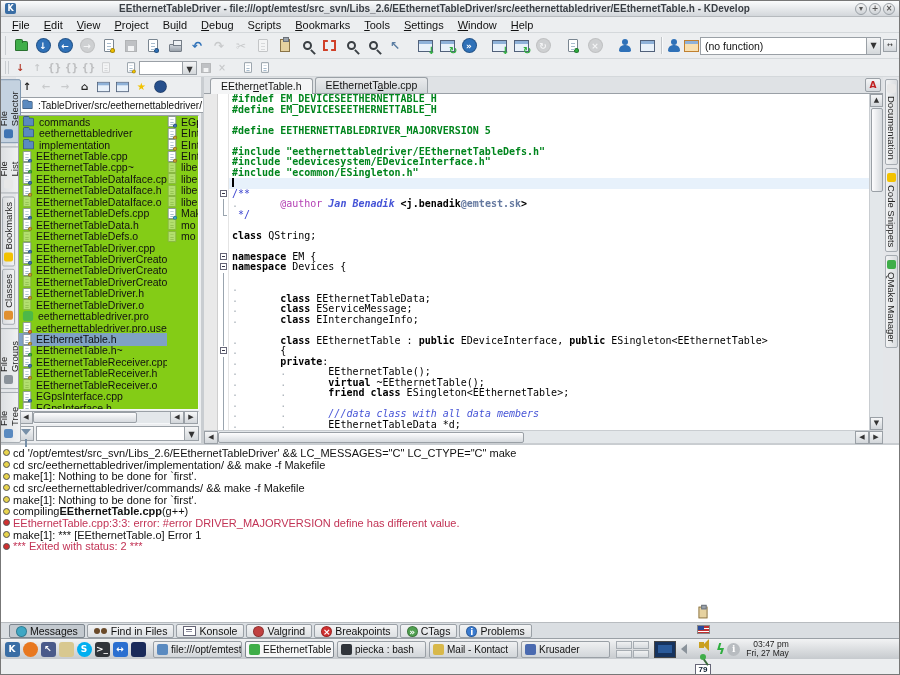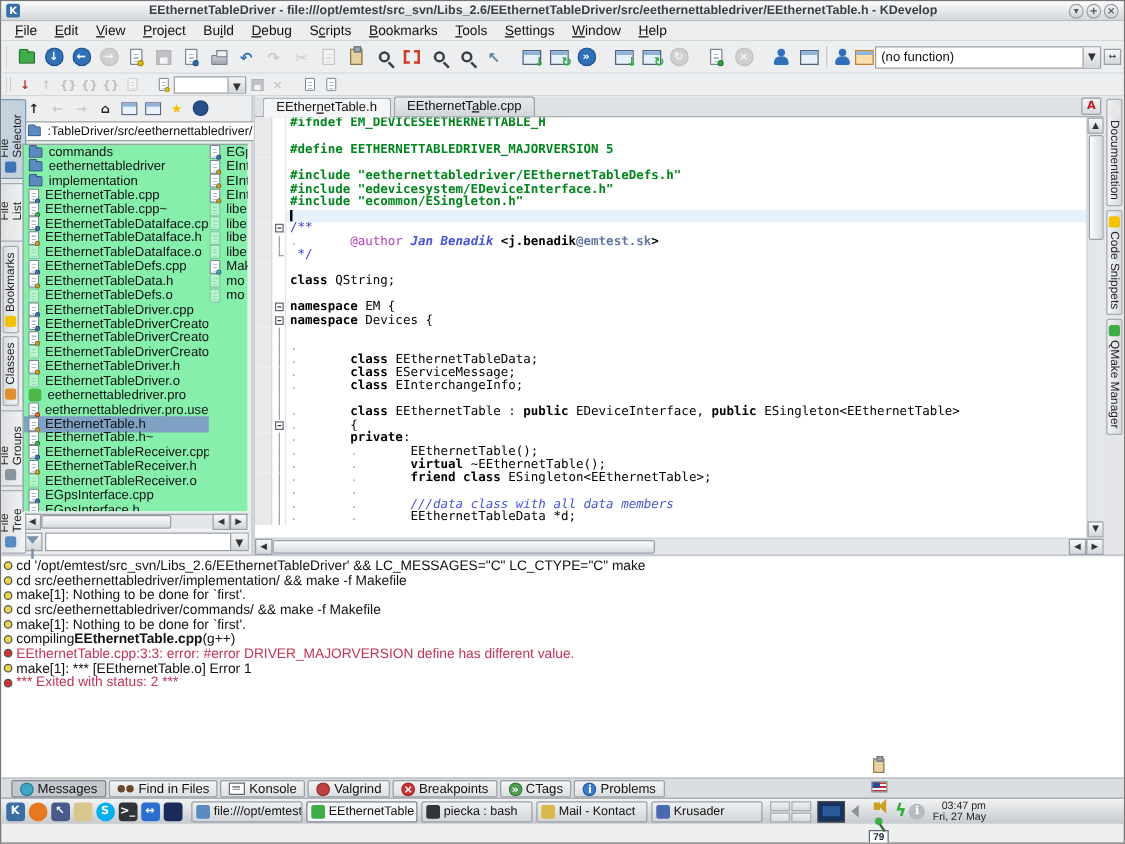--- a/index.html
+++ b/index.html
@@ -76,21 +76,21 @@
   .vtab.lft{transform:rotate(180deg);}
   .vtab.act{background:#c4d2e0;border-color:#7e96ae;}
   .vtab .ticn{width:9px;height:9px;border-radius:2px;display:inline-block;flex:none;}
 
   
   .sidebar{width:187px;display:flex;flex-direction:column;background:#eceef0;border-right:2px solid #c9cdd1;}
   .fstb{height:19px;display:flex;align-items:center;padding:0 2px;gap:1px;}
   .fstb .tbtn{width:18px;height:17px;}
   .pathrow{height:18px;display:flex;align-items:center;padding:0 2px;}
   .pathrow .combo{flex:1;height:16px;font-size:10px;}
-  .filelist{flex:1;background:#86efac;margin:1px 2px 0 2px;overflow:hidden;position:relative;font-size:10.5px;}
+  .filelist{flex:1;background:#84cc16;margin:1px 2px 0 2px;overflow:hidden;position:relative;font-size:10.5px;}
   .flrow{display:flex;align-items:center;height:11.45px;white-space:nowrap;}
   .flcol1{display:flex;align-items:center;gap:4px;width:148px;overflow:hidden;flex:none;padding-left:3px;}
   .flcol2{display:flex;align-items:center;gap:4px;overflow:hidden;flex:1;}
   .flsel{background:#7fa2c4;}
   .fl-ico{transform:scale(.85);}
   .hscroll{height:13px;display:flex;align-items:center;background:#e3e7ea;margin:1px 2px;}
   .sbtn{width:14px;height:13px;background:linear-gradient(#f6f7f8,#d2d6da);border:1px solid #9aa0a6;text-align:center;font:7px/11px "DejaVu Sans",sans-serif;color:#333;flex:none;}
   .thumb{height:11px;background:linear-gradient(#fdfdfe,#d6dade);border:1px solid #9aa0a6;border-radius:2px;}
   .filterrow{height:18px;display:flex;align-items:center;gap:2px;padding:0 2px 2px 2px;}
   .filterrow .combo{flex:1;height:15px;}
@@ -712,20 +712,25 @@
       <div class="editorbody">
         <div class="codewrap" id="codearea">
             <div class="crow">
               <span class="ib"></span>
               <span class="fm"></span>
               <span class="ct"><span class="sg-p">#ifndef EM_DEVICESEETHERNETTABLE_H</span></span>
             </div>
             <div class="crow">
               <span class="ib"></span>
               <span class="fm"></span>
+              <span class="ct"><span class="sg-p">#define EM_DEVICESEETHERNETTABLE_H</span></span>
+            </div>
+            <div class="crow">
+              <span class="ib"></span>
+              <span class="fm"></span>
               <span class="ct"></span>
             </div>
             <div class="crow">
               <span class="ib"></span>
               <span class="fm"></span>
               <span class="ct"><span class="sg-p">#define EETHERNETTABLEDRIVER_MAJORVERSION 5</span></span>
             </div>
             <div class="crow">
               <span class="ib"></span>
               <span class="fm"></span>

